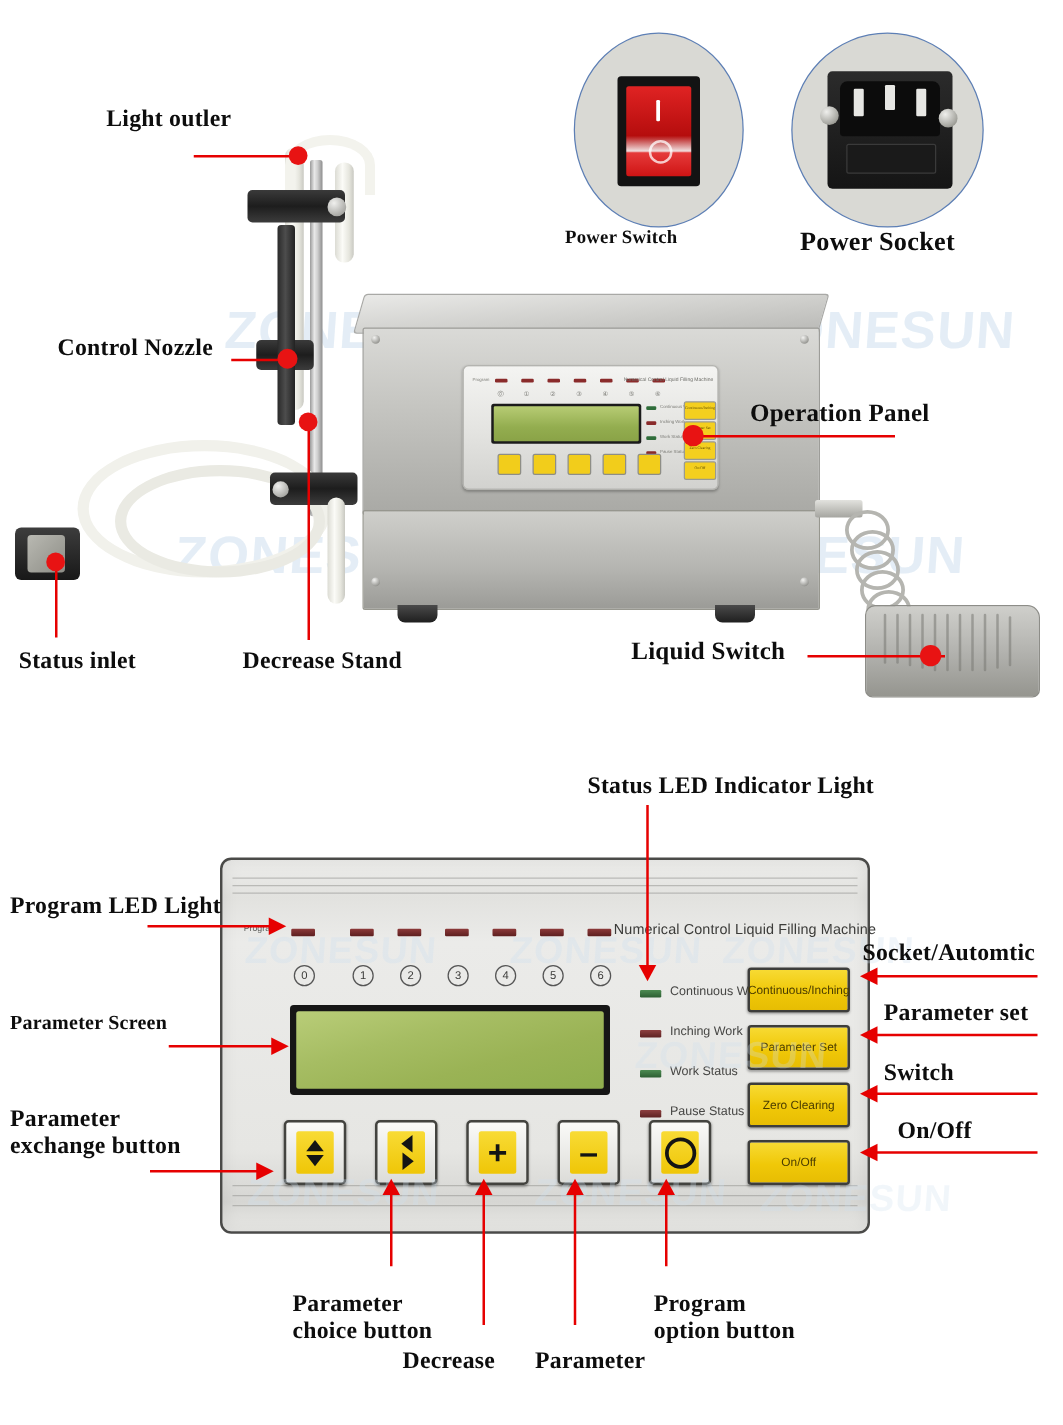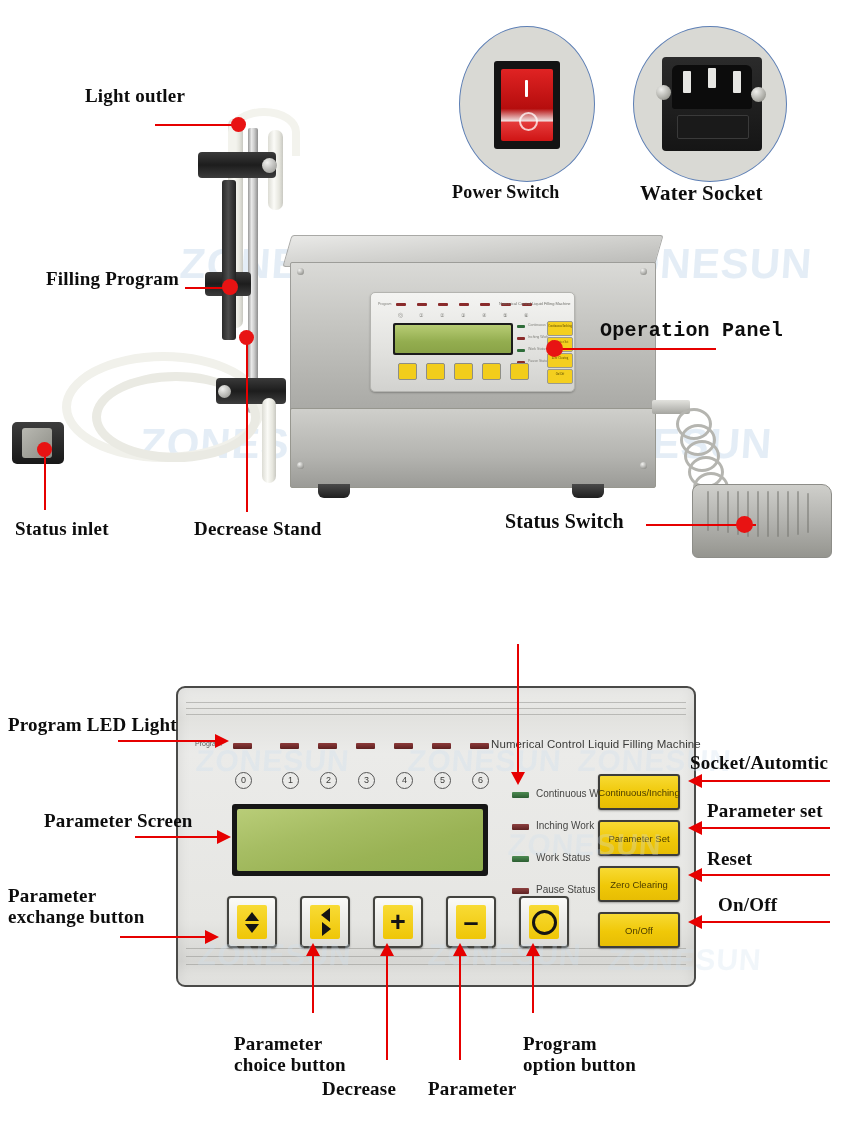--- a/index.html
+++ b/index.html
@@ -247,44 +247,44 @@
   <div class="inset" style="left:633px;top:26px;width:152px;height:154px;">
     <div class="sock-body" style="left:28px;top:30px;width:100px;height:94px;"></div>
     <div style="position:absolute;left:38px;top:38px;width:80px;height:44px;background:#0c0c0c;border-radius:6px 6px 3px 3px;"></div>
     <div class="sock-slot" style="left:49px;top:44px;width:8px;height:22px;"></div>
     <div class="sock-slot" style="left:74px;top:41px;width:8px;height:20px;"></div>
     <div class="sock-slot" style="left:99px;top:44px;width:8px;height:22px;"></div>
     <div class="sock-screw" style="left:22px;top:58px;"></div>
     <div class="sock-screw" style="left:117px;top:60px;"></div>
     <div style="position:absolute;left:43px;top:88px;width:70px;height:22px;background:#1a1a1a;border:1px solid #3a3a3a;border-radius:2px;"></div>
   </div>
-  <div class="label" style="left:452px;top:182px;font-size:18px;">Power Switch</div>
-  <div class="label" style="left:640px;top:182px;font-size:21px;">Water Socket</div>
+  <div class="label" style="left:452px;top:182px;font-size:15px;">Power Switch</div>
+  <div class="label" style="left:640px;top:182px;font-size:21px;">Power Socket</div>
 
   <div class="label" style="left:85px;top:85px;font-size:19px;">Light outler</div>
   <div class="lead h" style="left:155px;top:124px;width:78px;"></div>
   <div class="dot" style="left:231px;top:117px;width:15px;height:15px;"></div>
 
-  <div class="label" style="left:46px;top:268px;font-size:19px;">Filling Program</div>
+  <div class="label" style="left:46px;top:268px;font-size:19px;">Control Nozzle</div>
   <div class="lead h" style="left:185px;top:287px;width:42px;"></div>
   <div class="dot" style="left:222px;top:279px;width:16px;height:16px;"></div>
 
   <div class="label" style="left:15px;top:518px;font-size:19px;">Status inlet</div>
   <div class="lead v" style="left:44px;top:452px;height:58px;"></div>
   <div class="dot" style="left:37px;top:442px;width:15px;height:15px;"></div>
 
   <div class="label" style="left:194px;top:518px;font-size:19px;">Decrease Stand</div>
   <div class="lead v" style="left:246px;top:340px;height:172px;"></div>
   <div class="dot" style="left:239px;top:330px;width:15px;height:15px;"></div>
 
-  <div class="label" style="left:600px;top:320px;font-size:20px;font-family:Liberation Mono, monospace;">Operation Panel</div>
+  <div class="label" style="left:600px;top:320px;font-size:20px;">Operation Panel</div>
   <div class="lead h" style="left:556px;top:348px;width:160px;"></div>
   <div class="dot" style="left:546px;top:340px;width:17px;height:17px;"></div>
 
-  <div class="label" style="left:505px;top:510px;font-size:20px;">Status Switch</div>
+  <div class="label" style="left:505px;top:510px;font-size:20px;">Liquid Switch</div>
   <div class="lead h" style="left:646px;top:524px;width:110px;"></div>
   <div class="dot" style="left:736px;top:516px;width:17px;height:17px;"></div>
 
   <div class="panel">
     <div class="panel-ridge" style="top:14px;"></div>
     <div class="panel-ridge" style="top:20px;"></div>
     <div class="panel-ridge" style="top:26px;"></div>
     <div class="panel-ridge" style="top:260px;"></div>
     <div class="panel-ridge" style="top:268px;"></div>
     <div class="panel-ridge" style="top:276px;"></div>
@@ -356,45 +356,46 @@
 
     <div class="wm" style="left:18px;top:56px;font-size:30px;transform:skewX(-4deg);opacity:.35;">ZONESUN</div>
     <div class="wm" style="left:230px;top:56px;font-size:30px;transform:skewX(-4deg);opacity:.35;">ZONESUN</div>
     <div class="wm" style="left:400px;top:56px;font-size:30px;transform:skewX(-4deg);opacity:.3;">ZONESUN</div>
     <div class="wm" style="left:330px;top:140px;font-size:30px;transform:skewX(-4deg);opacity:.28;">ZONESUN</div>
     <div class="wm" style="left:20px;top:250px;font-size:30px;transform:skewX(-4deg);opacity:.3;">ZONESUN</div>
     <div class="wm" style="left:250px;top:250px;font-size:30px;transform:skewX(-4deg);opacity:.3;">ZONESUN</div>
     <div class="wm" style="left:430px;top:255px;font-size:30px;transform:skewX(-4deg);opacity:.28;">ZONESUN</div>
   </div>
 
+  <div class="label" style="left:470px;top:618px;font-size:19px;">Status LED Indicator Light</div>
   <div class="lead v" style="left:517px;top:644px;height:130px;"></div>
   <div class="arrowD" style="left:511px;top:772px;"></div>
 
   <div class="label" style="left:8px;top:714px;font-size:19px;">Program LED Light</div>
   <div class="lead h" style="left:118px;top:740px;width:100px;"></div>
   <div class="arrowR" style="left:215px;top:734px;"></div>
 
-  <div class="label" style="left:8px;top:810px;font-size:19px;margin-left:36px;">Parameter Screen</div>
+  <div class="label" style="left:8px;top:810px;font-size:16px;">Parameter Screen</div>
   <div class="lead h" style="left:135px;top:836px;width:85px;"></div>
   <div class="arrowR" style="left:217px;top:830px;"></div>
 
   <div class="label" style="left:8px;top:885px;font-size:19px;">Parameter
 exchange button</div>
   <div class="lead h" style="left:120px;top:936px;width:88px;"></div>
   <div class="arrowR" style="left:205px;top:930px;"></div>
 
   <div class="label" style="left:690px;top:752px;font-size:19px;">Socket/Automtic</div>
   <div class="lead h" style="left:700px;top:780px;width:130px;"></div>
   <div class="arrowL" style="left:688px;top:774px;"></div>
 
   <div class="label" style="left:707px;top:800px;font-size:19px;">Parameter set</div>
   <div class="lead h" style="left:700px;top:827px;width:130px;"></div>
   <div class="arrowL" style="left:688px;top:821px;"></div>
 
-  <div class="label" style="left:707px;top:848px;font-size:19px;">Reset</div>
+  <div class="label" style="left:707px;top:848px;font-size:19px;">Switch</div>
   <div class="lead h" style="left:700px;top:874px;width:130px;"></div>
   <div class="arrowL" style="left:688px;top:868px;"></div>
 
   <div class="label" style="left:718px;top:894px;font-size:19px;">On/Off</div>
   <div class="lead h" style="left:700px;top:921px;width:130px;"></div>
   <div class="arrowL" style="left:688px;top:915px;"></div>
 
   <div class="lead v" style="left:312px;top:955px;height:58px;"></div>
   <div class="arrowU" style="left:306px;top:943px;"></div>
   <div class="label" style="left:234px;top:1033px;font-size:19px;">Parameter

